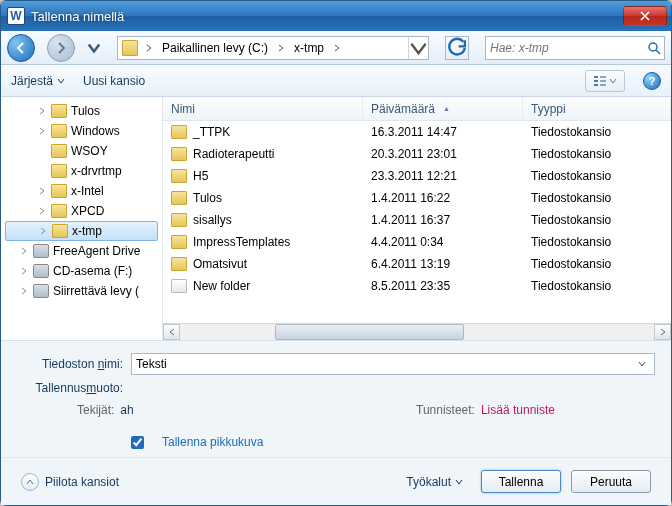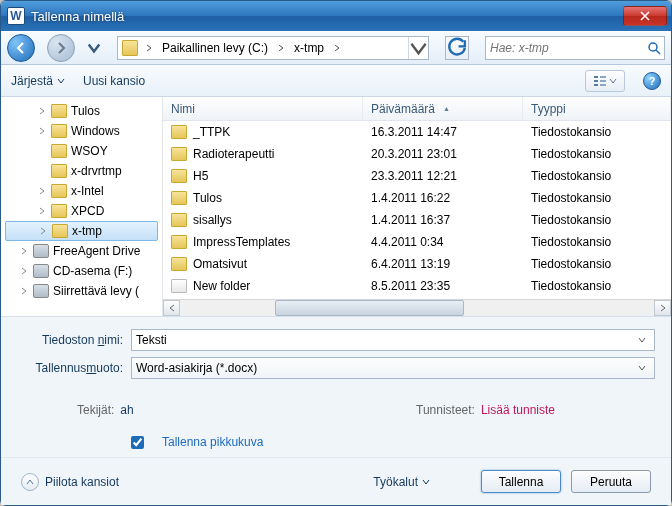--- a/index.html
+++ b/index.html
@@ -64,36 +64,36 @@
 .hscroll .thumb { position: absolute; left: 20%; width: 40%; height: 100%; background: linear-gradient(#e8eef4, #c8d4e0); border: 1px solid #a8b8c8; border-radius: 2px; }
 
 .formarea { background: #f0f5fa; border-top: 1px solid #d6e0ea; padding: 12px 16px 8px; }
 .frow { display: flex; align-items: center; margin-bottom: 6px; }
 .frow .lbl { width: 114px; text-align: right; padding-right: 8px; color: #14395d; }
 .frow .u { text-decoration: underline; }
 .combo { flex: 1; height: 22px; border: 1px solid #a8b8c8; background: #fff; display: flex; align-items: center; padding: 0 4px; }
 .combo input { border: none; outline: none; flex: 1; font-size: 12px; }
 .combo .dd { width: 16px; height: 18px; display: flex; align-items: center; justify-content: center; color: #555; }
 .combo.sel { background: linear-gradient(#fdfdfd, #f0f4f8); }
-.metarow { display: flex; margin-top: 24px; gap: 40px; }
+.metarow { display: flex; margin-top: 8px; gap: 40px; }
 .metacol { flex: 1; display: flex; gap: 6px; padding-left: 60px; }
 .metacol .ml { color: #646464; }
 .metacol .mv { color: #14395d; }
 .metacol .mv.link { color: #be185d; }
 .chkrow { display: flex; align-items: center; gap: 18px; padding-left: 114px; margin-top: 18px; }
 .chkrow input { accent-color: #1e6bb8; }
 .chkrow label { color: #1e6bb8; }
 
 .footer { height: 48px; background: #f0f5fa; border-top: 1px solid #e0e8f0; display: flex; align-items: center; padding: 0 20px; gap: 10px; }
 .hidebtn { display: flex; align-items: center; gap: 6px; color: #14395d; cursor: default; }
 .hidebtn .circ { width: 18px; height: 18px; border-radius: 50%; border: 1px solid #a0b4c8; background: linear-gradient(#fdfdfd, #e4ecf4); display: flex; align-items: center; justify-content: center; color: #5a7a9a; }
 .fspacer { flex: 1; }
 .toolsbtn { display: flex; align-items: center; gap: 4px; color: #14395d; padding: 4px 8px; }
 .btn { min-width: 80px; height: 23px; border: 1px solid #8a9aac; border-radius: 3px; background: linear-gradient(#fdfdfd, #e4ecf4); display: flex; align-items: center; justify-content: center; cursor: default; }
-.btn.primary { border-color: #4a8ac8; box-shadow: 0 0 2px #6aa8dd; margin-left: 33px; }
+.btn.primary { border-color: #4a8ac8; box-shadow: 0 0 2px #6aa8dd; }
 
 svg { display: block; }
 </style>
 </head>
 <body>
 
 <div class="window">
 
   <div class="titlebar">
     <div class="wicon">W</div>
@@ -373,28 +373,20 @@
         <input value="Teksti" style="">
         <div class="dd">
             <svg width="8" height="8" viewBox="0 0 8 8">
               <path d="M1 2 L4 6 L7 2" stroke="currentColor" fill="none"></path>
             </svg>
           </div>
       </div>
     </div>
     <div class="frow">
       <div class="lbl"><span>Tallennus</span><span class="u">m</span><span>uoto:</span></div>
-      <div class="combo sel">
-        <span style="flex:1">Word-asiakirja (*.docx)</span>
-        <div class="dd">
-            <svg width="8" height="8" viewBox="0 0 8 8">
-              <path d="M1 2 L4 6 L7 2" stroke="currentColor" fill="none"></path>
-            </svg>
-          </div>
-      </div>
     </div>
     <div class="metarow">
       <div class="metacol">
         <span class="ml">Tekijät:</span>
         <span class="mv">ah</span>
       </div>
       <div class="metacol">
         <span class="ml">Tunnisteet:</span>
         <span class="mv link">Lisää tunniste</span>
       </div>

